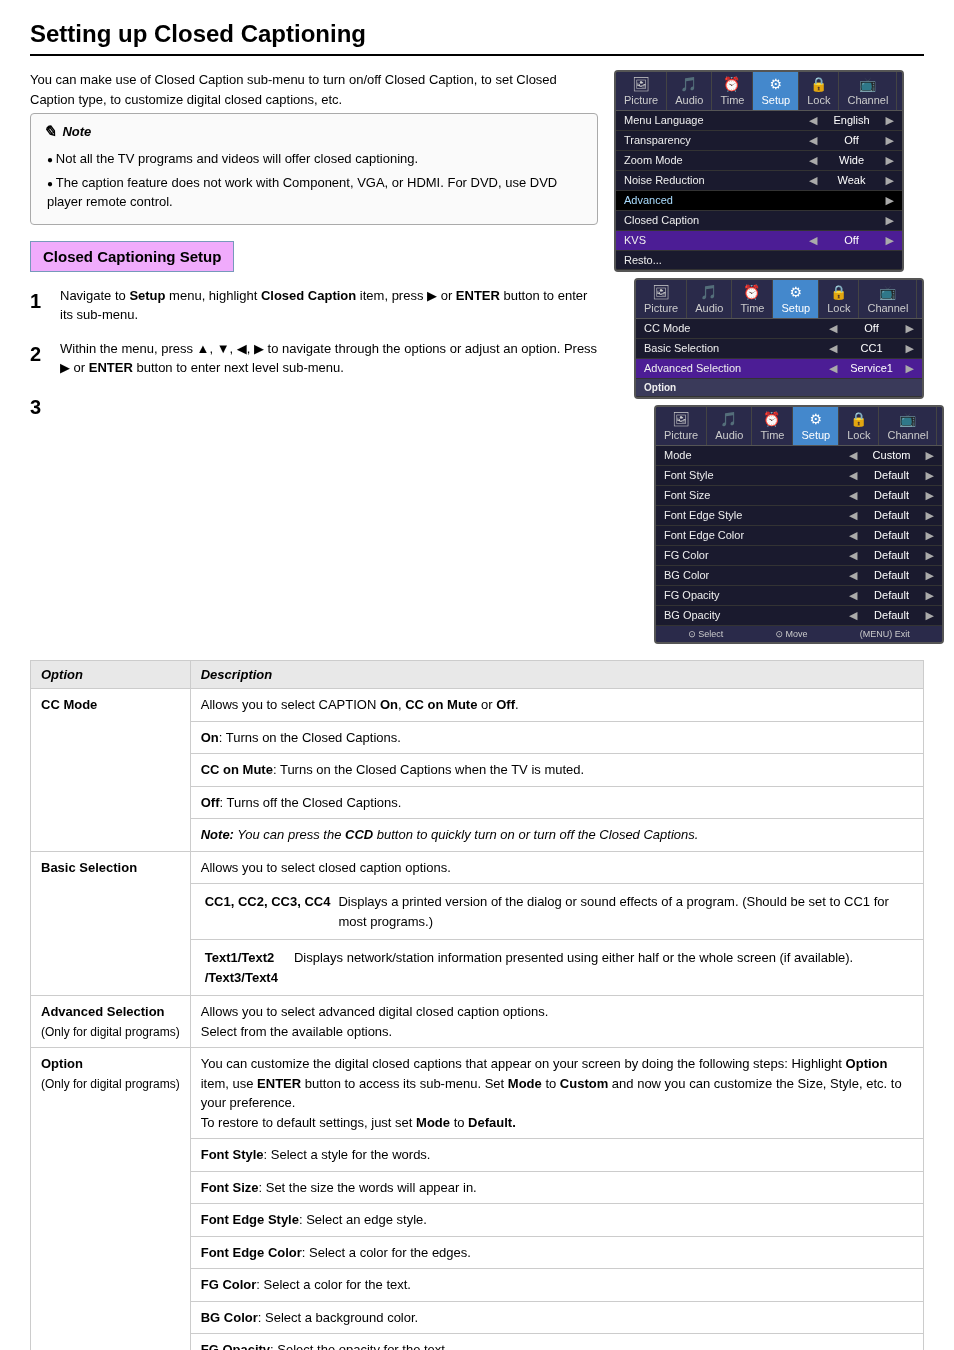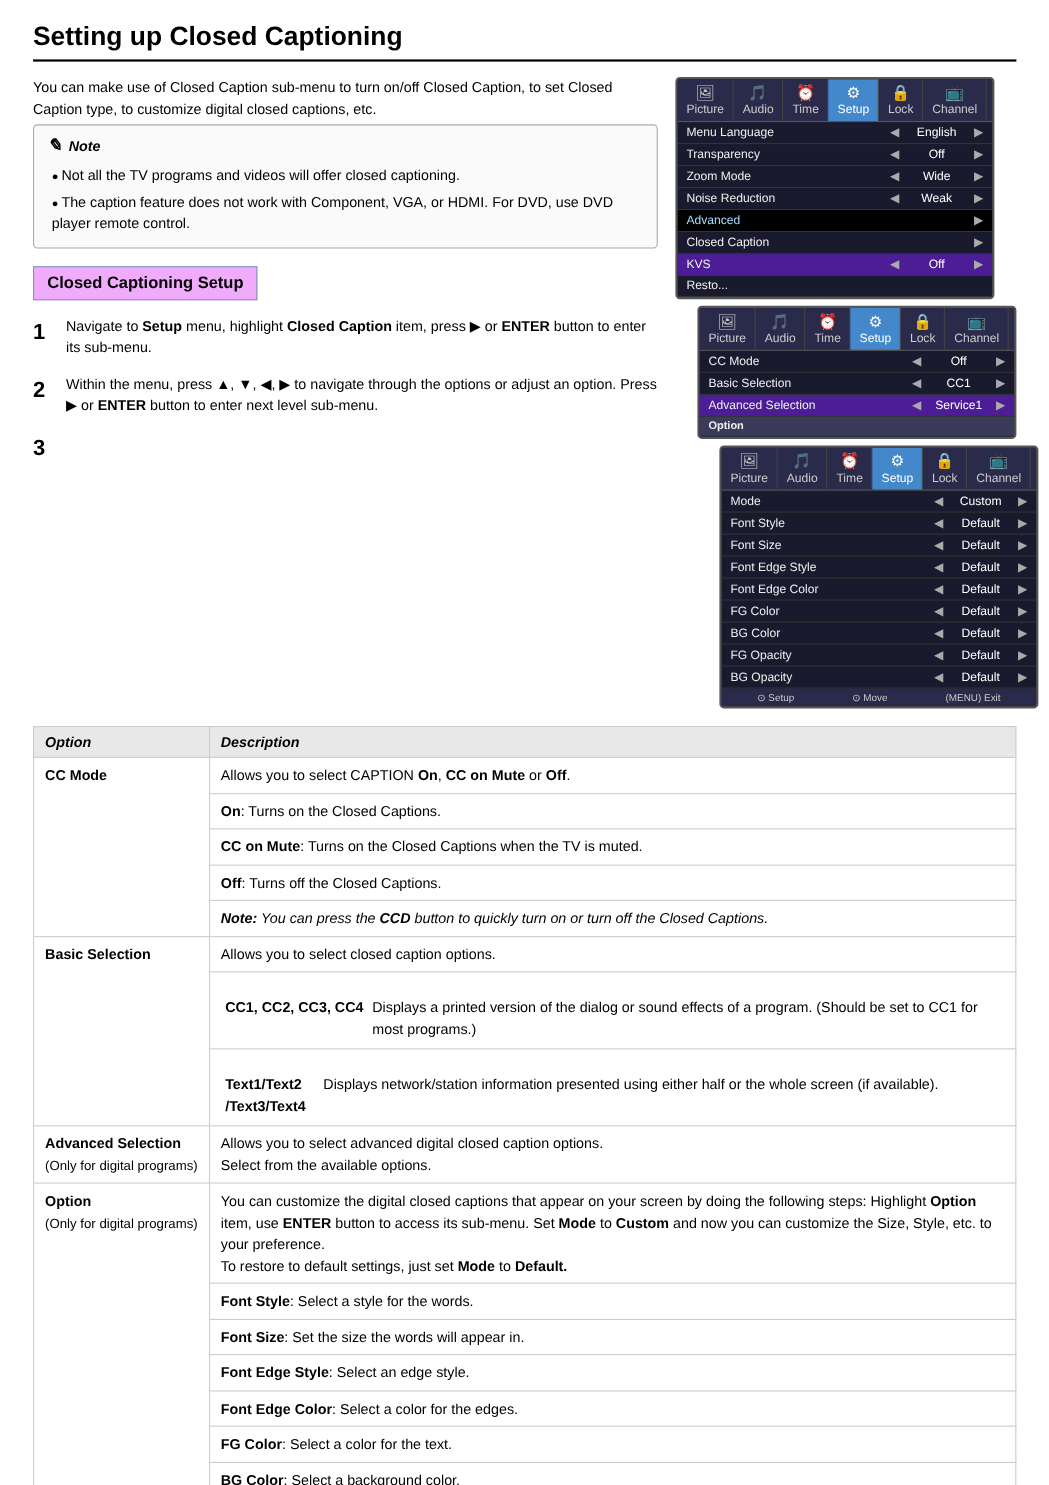--- a/index.html
+++ b/index.html
@@ -138,21 +138,21 @@
     }
     .tv-tab-icon {
       font-size: 14px;
     }
     .tv-tab-label {
       font-size: 11px;
       text-align: center;
     }
     .tv-menu-row {
       display: flex;
-      align-items: center;
+      align-items: flex-start;
       padding: 3px 8px;
       border-bottom: 1px solid #333;
       font-size: 11px;
     }
     .tv-menu-row.highlighted {
       background: #4c1d95;
     }
     .tv-menu-row.section-header {
       background: #3a3a5a;
       font-weight: bold;
@@ -215,21 +215,20 @@
     }
     .options-table tr:nth-child(even) {
       
     }
     .note-inline {
       font-style: italic;
     }
     .sub-table {
       width: 100%;
       border-collapse: collapse;
-      margin-top: 14px;
     }
     .sub-table td {
       border: none !important;
       padding: 2px 4px !important;
       vertical-align: top;
     }
     .sub-td-label {
       font-weight: bold;
       white-space: nowrap;
       min-width: 80px;
@@ -481,21 +480,21 @@
           <span class="tv-menu-value">Default</span>
           <span class="tv-menu-arrow-right">▶</span>
         </div>
         <div class="tv-menu-row">
           <span class="tv-menu-label">BG Opacity</span>
           <span class="tv-menu-arrow-left">◀</span>
           <span class="tv-menu-value">Default</span>
           <span class="tv-menu-arrow-right">▶</span>
         </div>
         <div class="tv-menu-footer">
-          <span>⊙ Setup</span>
+          <span>⊙ Select</span>
           <span>⊙ Move</span>
           <span>(MENU) Exit</span>
         </div>
       </div>
 
     </div>
   </div>
 </div>
 
 <table class="options-table">

